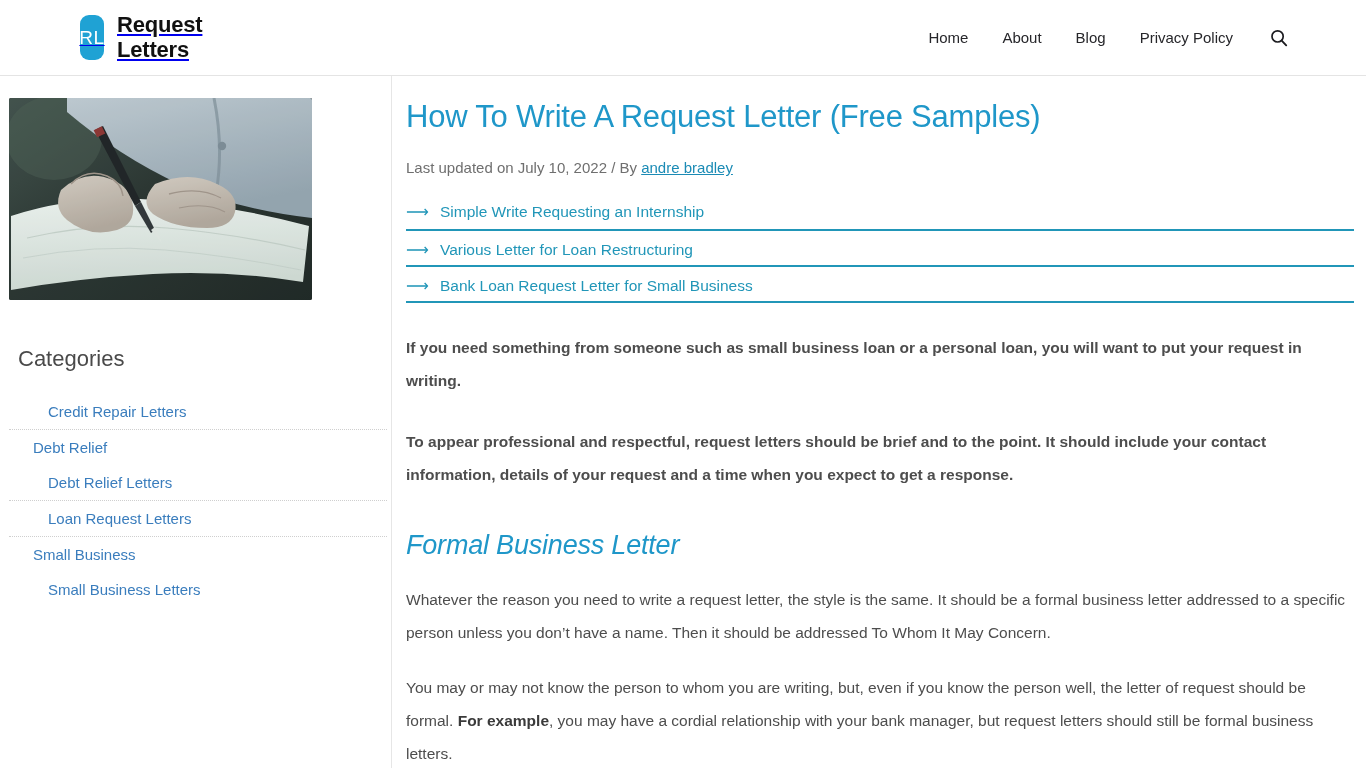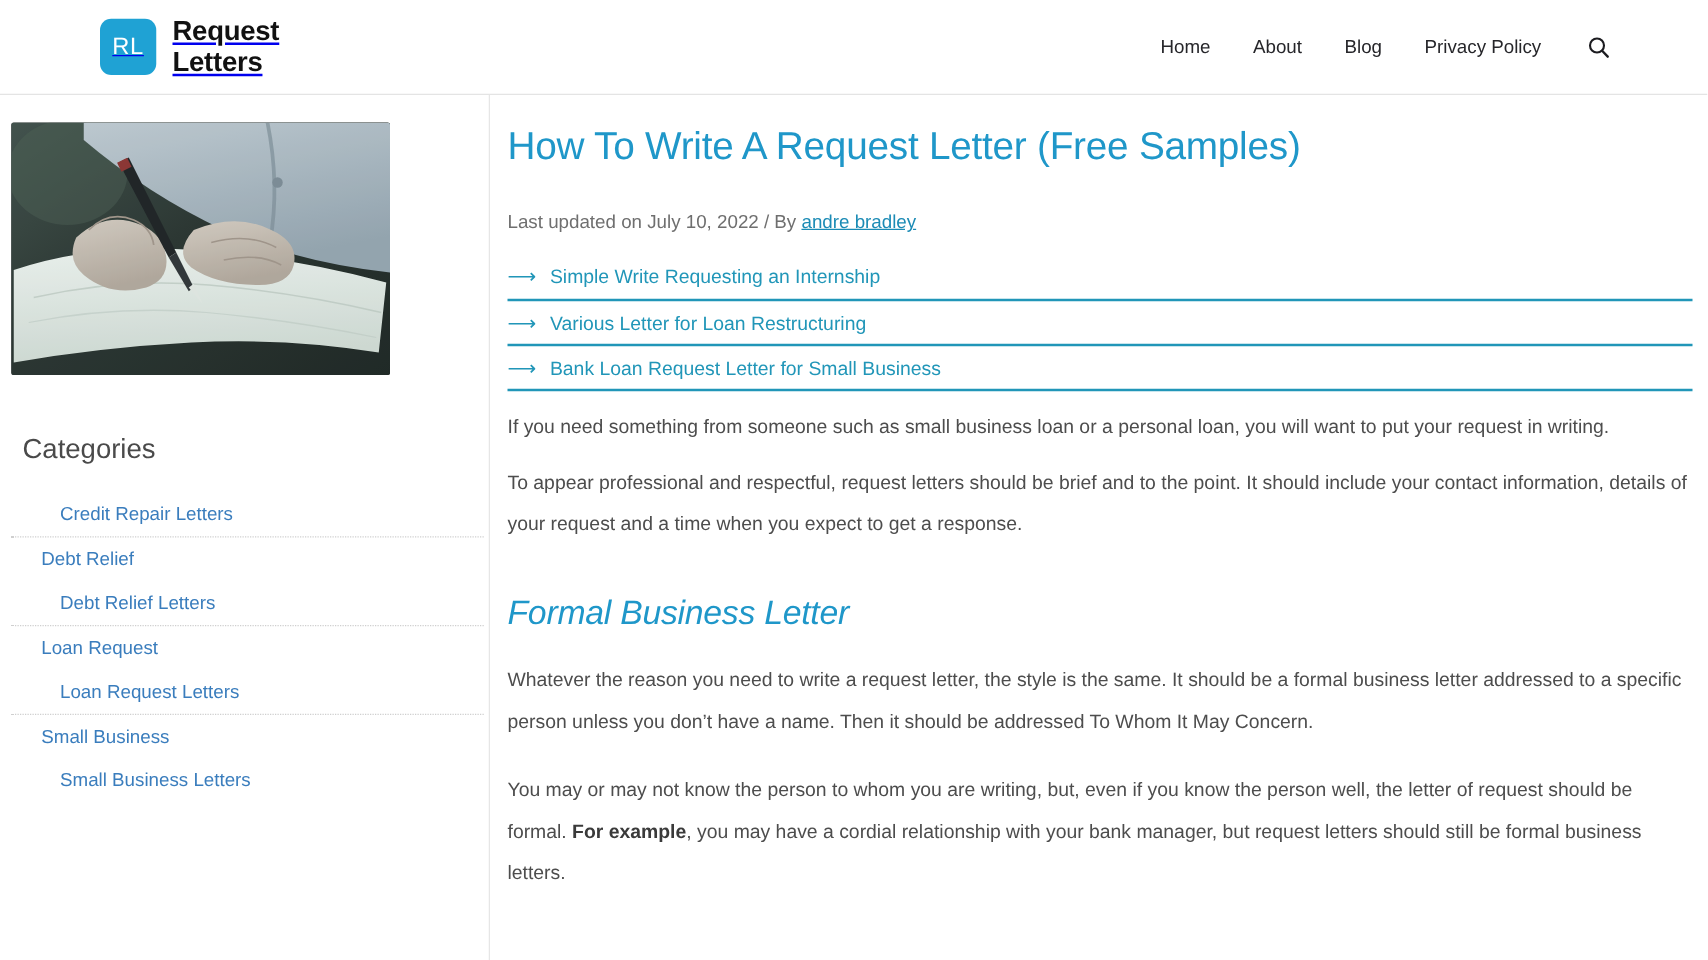--- a/index.html
+++ b/index.html
@@ -21,21 +21,21 @@
     align-items: center;
     position: relative;
   }
   .brand {
     display: flex;
     align-items: center;
     margin-left: 80px;
     gap: 13px;
   }
   .logo-mark {
-    width: 45px; height: 45px;
+    width: 24px; height: 45px;
     border-radius: 9px;
     background: #1fa2d4;
     color: #ffffff;
     font-size: 19px;
     font-weight: 400;
     letter-spacing: 0.5px;
     display: flex;
     align-items: center;
     justify-content: center;
     flex: none;
@@ -129,21 +129,21 @@
     min-width: 0;
   }
   .post-title {
     color: #1f97c9;
     font-size: 31px;
     font-weight: 400;
     line-height: 1.2;
     letter-spacing: -0.2px;
   }
   .post-meta {
-    margin-top: 34px;
+    margin-top: 24px;
     font-size: 15px;
     color: #6f6f6f;
   }
   .post-meta a {
     color: #1b8bb5;
     text-decoration: underline;
   }
 
   .rel-list { margin-top: 27px; }
   .rel-row {
@@ -166,21 +166,21 @@
     font-size: 15.5px;
     text-decoration: none;
   }
 
   .body-p {
     font-size: 15.5px;
     line-height: 33px;
     color: #4d4d4d;
     margin-top: 22px;
   }
-  .body-p.tight { margin-top: 12px; }
+  .body-p.tight { margin-top: 28px; font-weight: bold; }
   .body-p b { color: #3a3a3a; font-weight: bold; }
 
   .sec-head {
     color: #1f97c9;
     font-size: 27px;
     font-weight: 400;
     margin-top: 39px;
     letter-spacing: -0.2px;
     font-style: italic;
   }
@@ -270,21 +270,20 @@
 
     <nav class="cat-list">
       <div class="cat-group">
         <a class="cat-link sub" href="#">Credit Repair Letters</a>
       </div>
       <div class="cat-group">
         <a class="cat-link" href="#">Debt Relief</a>
         <a class="cat-link sub" href="#">Debt Relief Letters</a>
       </div>
       <div class="cat-group">
-        <a class="cat-link" href="#">Loan Request</a>
         <a class="cat-link sub" href="#">Loan Request Letters</a>
       </div>
       <div class="cat-group">
         <a class="cat-link" href="#">Small Business</a>
         <a class="cat-link sub" href="#">Small Business Letters</a>
       </div>
     </nav>
   </aside>
 
   <main class="content">

